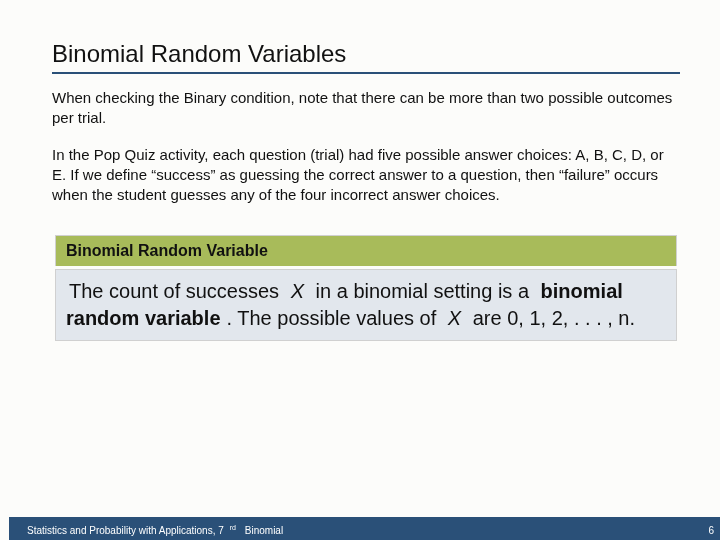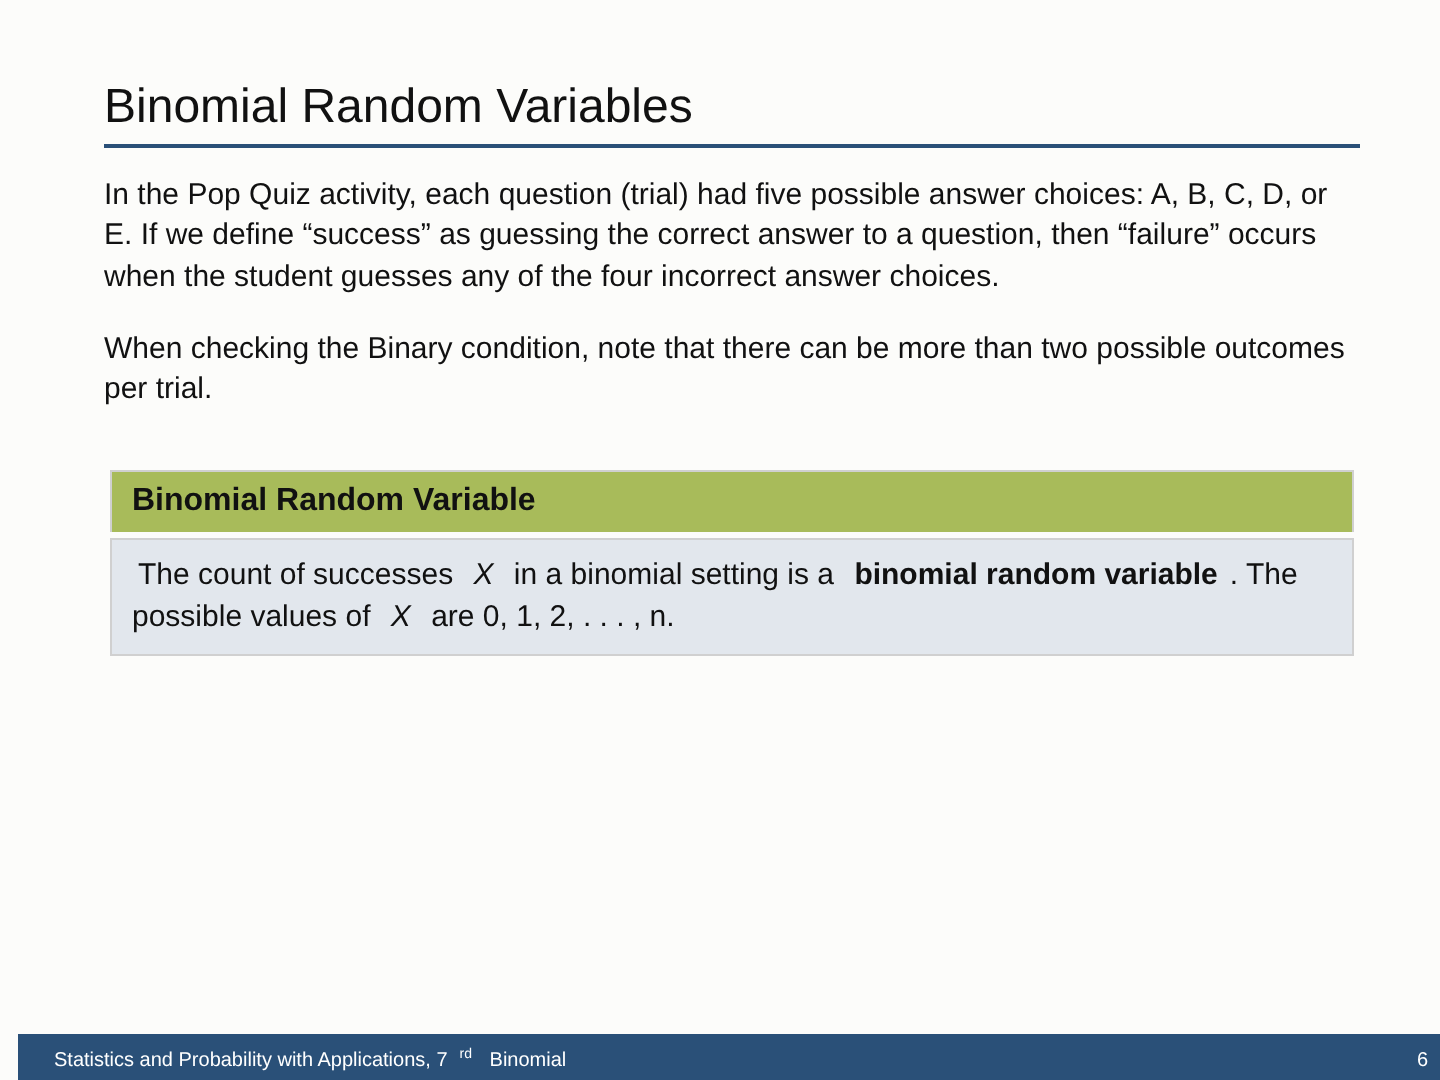--- a/index.html
+++ b/index.html
@@ -38,21 +38,21 @@
     padding: 6px 10px;
     font-size: 16px;
     font-weight: bold;
     color: #111;
     border: 1px solid #d0d0d0;
     border-bottom: none;
   }
   .box-body {
     background: #e2e7ed;
     padding: 8px 10px;
-    font-size: 15px;
+    font-size: 20px;
     color: #111;
     line-height: 1.35;
     border: 1px solid #d0d0d0;
   }
   .box-body .defn-italic { font-style: italic; }
   .box-body .defn-bold { font-weight: bold; }
   .footer {
     position: absolute;
     left: 0;
     bottom: 0;
@@ -67,23 +67,23 @@
     padding: 0 12px;
   }
   .footer sup { font-size: 7px; vertical-align: super; }
 </style>
 </head>
 <body>
 
 <div class="slide">
   <h1 class="title">Binomial Random Variables</h1>
 
+  <p class="paragraph">When checking the Binary condition, note that there can be more than two possible outcomes per trial.</p>
+
   <p class="paragraph">In the Pop Quiz activity, each question (trial) had five possible answer choices: A, B, C, D, or E. If we define “success” as guessing the correct answer to a question, then “failure” occurs when the student guesses any of the four incorrect answer choices.</p>
-
-  <p class="paragraph">When checking the Binary condition, note that there can be more than two possible outcomes per trial.</p>
 
   <div class="box-area">
     <div class="box-header">Binomial Random Variable</div>
     <div class="box-body">
       <span>The count of successes </span><span class="defn-italic">X</span><span> in a binomial setting is a </span><span class="defn-bold">binomial random variable</span><span>. The possible values of </span><span class="defn-italic">X</span><span> are 0, 1, 2, . . . , n.</span>
     </div>
   </div>
 </div>
 
 <div class="footer">

